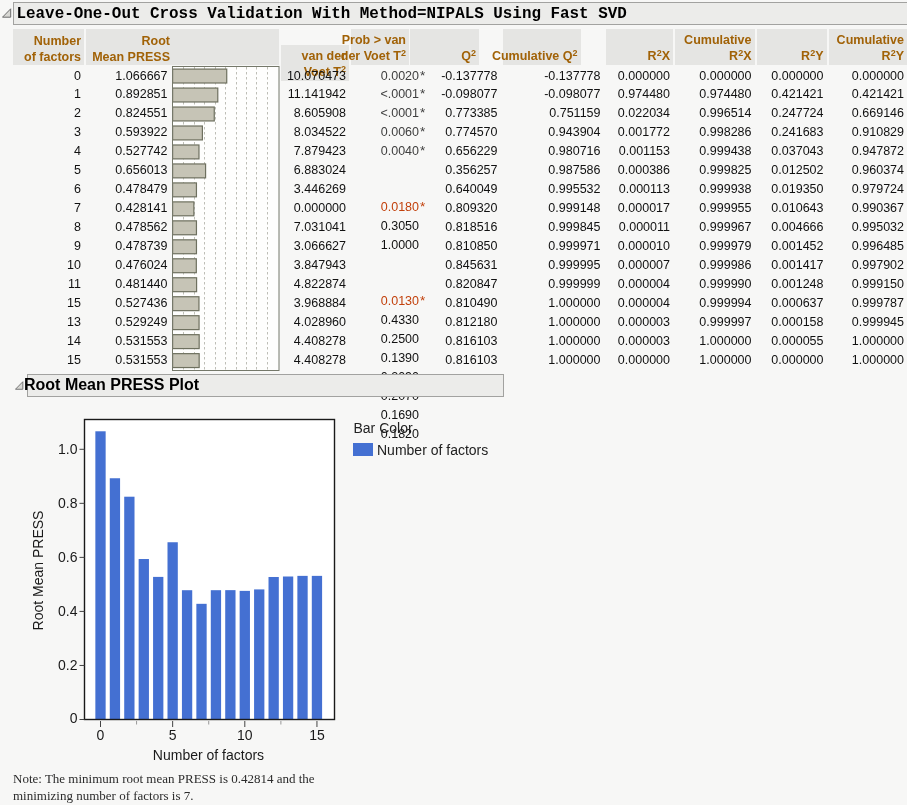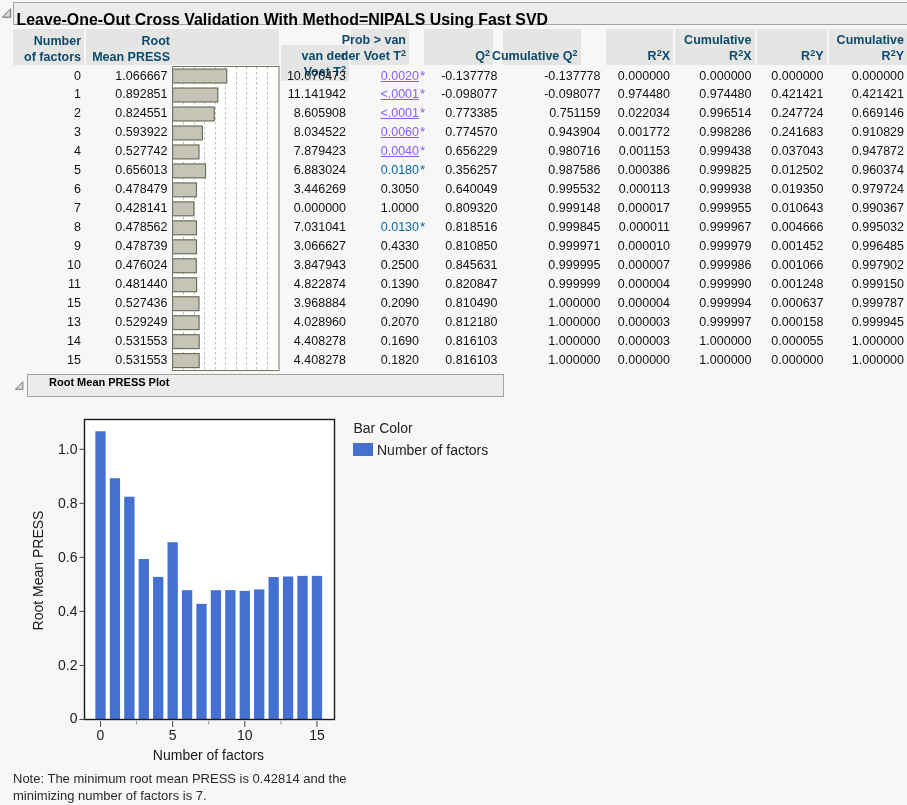--- a/index.html
+++ b/index.html
@@ -1,49 +1,49 @@
 <!DOCTYPE html>
 <html><head><meta charset="utf-8">
 <style>
 html,body{margin:0;padding:0;}
 body{width:907px;height:805px;background:#f7f7f6;font-family:"Liberation Sans",sans-serif;position:relative;overflow:hidden;}
 .abs{position:absolute;}
 .titlebar{position:absolute;background:#ececea;border:1px solid #a2a2a0;box-sizing:border-box;}
 .titletext{font-weight:bold;font-size:15.9px;color:#000;}
-.hdr{position:absolute;background:#e5e5e3;box-sizing:border-box;font-weight:bold;font-size:12.5px;color:#0c4a6e;}
+.hdr{position:absolute;background:#e5e5e3;box-sizing:border-box;font-weight:bold;font-size:12.5px;color:#a16207;}
 .hdr .in{position:absolute;right:3px;bottom:0.5px;text-align:right;line-height:16px;white-space:nowrap;}
 .colv{position:absolute;top:66.5px;text-align:right;font-size:12.5px;line-height:18.97px;color:#111;white-space:nowrap;}
 .colv div{height:18.97px;}
 sup{font-size:9px;vertical-align:baseline;position:relative;top:-4px;}
-.o{color:#8b5cf6;text-decoration:underline;}
-.p{color:#0369a1;}
+.o{color:#404040;}
+.p{color:#c2410c;margin-top:37px;}
 .st{display:inline-block;width:8px;text-align:left;font-size:13.5px;padding-left:1px;box-sizing:border-box;}
 </style></head>
 <body>
 <div class="titlebar" style="left:12.5px;top:1.5px;width:897px;height:23px;"></div>
-<div class="abs titletext" style="left:16.5px;top:11px;">Leave-One-Out Cross Validation With Method=NIPALS Using Fast SVD</div>
+<div class="abs titletext" style="left:16.5px;top:5px;font-family:Liberation Mono, monospace;">Leave-One-Out Cross Validation With Method=NIPALS Using Fast SVD</div>
 <svg class="abs" style="left:2px;top:8px;" width="10" height="10" viewBox="0 0 10 10">
     <path d="M 8.7,0.8 L 8.7,9.2 L 0.5,9.2 Z" fill="#d8d8d4" stroke="#6a6a6a" stroke-width="1"></path>
   </svg>
 <div class="hdr" style="left:13px;top:28.5px;width:71px;height:36.5px;">
     <div class="in">Number<br>of factors</div>
   </div>
 <div class="hdr" style="left:86px;top:28.5px;width:87px;height:36.5px;">
     <div class="in">Root<br>Mean PRESS</div>
   </div>
 <div class="hdr" style="left:172.5px;top:28.5px;width:106.5px;height:36.5px;">
     <div class="in"></div>
   </div>
 <div class="hdr" style="left:281px;top:28.5px;width:68px;height:36.5px;margin-top:16px;">
     <div class="in">van der<br>Voet T<sup>2</sup></div>
   </div>
 <div class="hdr" style="left:351px;top:28.5px;width:58px;height:36.5px;">
     <div class="in">Prob &gt; van<br>der Voet T<sup>2</sup></div>
   </div>
-<div class="hdr" style="left:424px;top:28.5px;width:69px;height:36.5px;">
+<div class="hdr" style="left:410px;top:28.5px;width:69px;height:36.5px;">
     <div class="in">Q<sup>2</sup></div>
   </div>
 <div class="hdr" style="left:502.5px;top:28.5px;width:78px;height:36.5px;">
     <div class="in">Cumulative Q<sup>2</sup></div>
   </div>
 <div class="hdr" style="left:605.5px;top:28.5px;width:67.5px;height:36.5px;">
     <div class="in">R<sup>2</sup>X</div>
   </div>
 <div class="hdr" style="left:675px;top:28.5px;width:79.5px;height:36.5px;">
     <div class="in">Cumulative<br>R<sup>2</sup>X</div>
@@ -202,21 +202,21 @@
     <div>0.000000</div>
     <div>0.421421</div>
     <div>0.247724</div>
     <div>0.241683</div>
     <div>0.037043</div>
     <div>0.012502</div>
     <div>0.019350</div>
     <div>0.010643</div>
     <div>0.004666</div>
     <div>0.001452</div>
-    <div>0.001066</div>
+    <div>0.001417</div>
     <div>0.001248</div>
     <div>0.000637</div>
     <div>0.000158</div>
     <div>0.000055</div>
     <div>0.000000</div>
   </div>
 <div class="colv " style="left:828.5px;width:75.5px;">
     <div>0.000000</div>
     <div>0.421421</div>
     <div>0.669146</div>
@@ -257,21 +257,21 @@
     <rect x="0.6" y="173.83" width="23.86" height="13.9" fill="#c6c4b6" stroke="#6e705f" stroke-width="1.2"></rect>
     <rect x="0.6" y="192.80" width="23.72" height="13.9" fill="#c6c4b6" stroke="#6e705f" stroke-width="1.2"></rect>
     <rect x="0.6" y="211.77" width="23.99" height="13.9" fill="#c6c4b6" stroke="#6e705f" stroke-width="1.2"></rect>
     <rect x="0.6" y="230.74" width="26.36" height="13.9" fill="#c6c4b6" stroke="#6e705f" stroke-width="1.2"></rect>
     <rect x="0.6" y="249.71" width="26.46" height="13.9" fill="#c6c4b6" stroke="#6e705f" stroke-width="1.2"></rect>
     <rect x="0.6" y="268.68" width="26.57" height="13.9" fill="#c6c4b6" stroke="#6e705f" stroke-width="1.2"></rect>
     <rect x="0.6" y="287.65" width="26.57" height="13.9" fill="#c6c4b6" stroke="#6e705f" stroke-width="1.2"></rect>
     <rect x="0.5" y="0.5" width="106.5" height="304" fill="none" stroke="#75786a" stroke-width="1"></rect>
   </svg>
 <div class="titlebar" style="left:26.5px;top:373.5px;width:477px;height:23px;"></div>
-<div class="abs titletext" style="left:49px;top:376.3px;font-size:11px;">Root Mean PRESS Plot</div>
+<div class="abs titletext" style="left:24px;top:376.3px;font-size:16px;">Root Mean PRESS Plot</div>
 <svg class="abs" style="left:15.3px;top:381.3px;" width="9" height="9" viewBox="0 0 10 10">
     <path d="M 8.7,0.8 L 8.7,9.2 L 0.5,9.2 Z" fill="#d8d8d4" stroke="#6a6a6a" stroke-width="1"></path>
   </svg>
 <svg class="abs" style="left:0px;top:400px;" width="520" height="405" viewBox="0 0 520 405">
     <rect x="84.5" y="19.5" width="250" height="300" fill="#ffffff"></rect>
     <rect x="95.35" y="31.29" width="10.3" height="288.21" fill="#4470d2"></rect>
     <rect x="109.78" y="78.25" width="10.3" height="241.25" fill="#4470d2"></rect>
     <rect x="124.21" y="96.71" width="10.3" height="222.79" fill="#4470d2"></rect>
     <rect x="138.64" y="159.02" width="10.3" height="160.48" fill="#4470d2"></rect>
     <rect x="153.07" y="176.90" width="10.3" height="142.60" fill="#4470d2"></rect>
@@ -309,12 +309,12 @@
     <text x="316.95" y="340" font-size="14" fill="#1a1a1a" text-anchor="middle">15</text>
     <line x1="136.57" y1="321" x2="136.57" y2="324.5" stroke="#999" stroke-width="1"></line>
     <line x1="208.72" y1="321" x2="208.72" y2="324.5" stroke="#999" stroke-width="1"></line>
     <line x1="280.88" y1="321" x2="280.88" y2="324.5" stroke="#999" stroke-width="1"></line>
     <text transform="translate(42.5,170.5) rotate(-90)" font-size="14" fill="#1a1a1a" text-anchor="middle">Root Mean PRESS</text>
     <text x="208.5" y="359.5" font-size="14" fill="#1a1a1a" text-anchor="middle">Number of factors</text>
     <text x="353.5" y="32.5" font-size="14" fill="#222">Bar Color</text>
     <rect x="353" y="43" width="20" height="13" fill="#4470d2"></rect>
     <text x="377" y="54.5" font-size="14" fill="#222">Number of factors</text>
   </svg>
-<div class="abs" style="left:13px;top:769.5px;font-size:13px;color:#2b2b2b;line-height:17.5px;">Note: The minimum root mean PRESS is 0.42814 and the<br>minimizing number of factors is 7.</div>
+<div class="abs" style="left:13px;top:769.5px;font-size:13px;color:#2b2b2b;line-height:17.5px;font-family:Liberation Serif, serif;">Note: The minimum root mean PRESS is 0.42814 and the<br>minimizing number of factors is 7.</div>
 </body></html>

